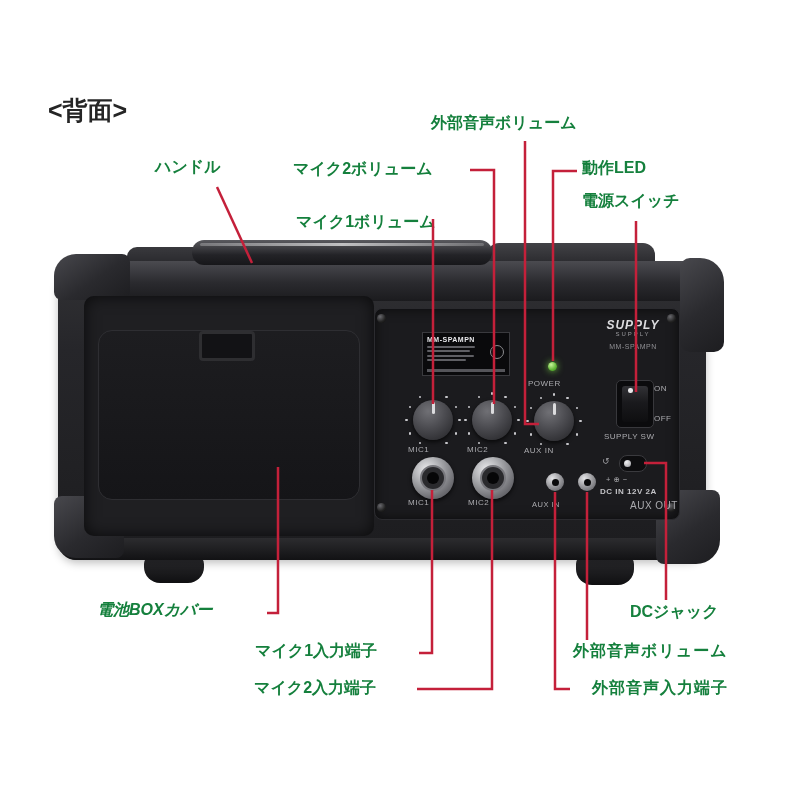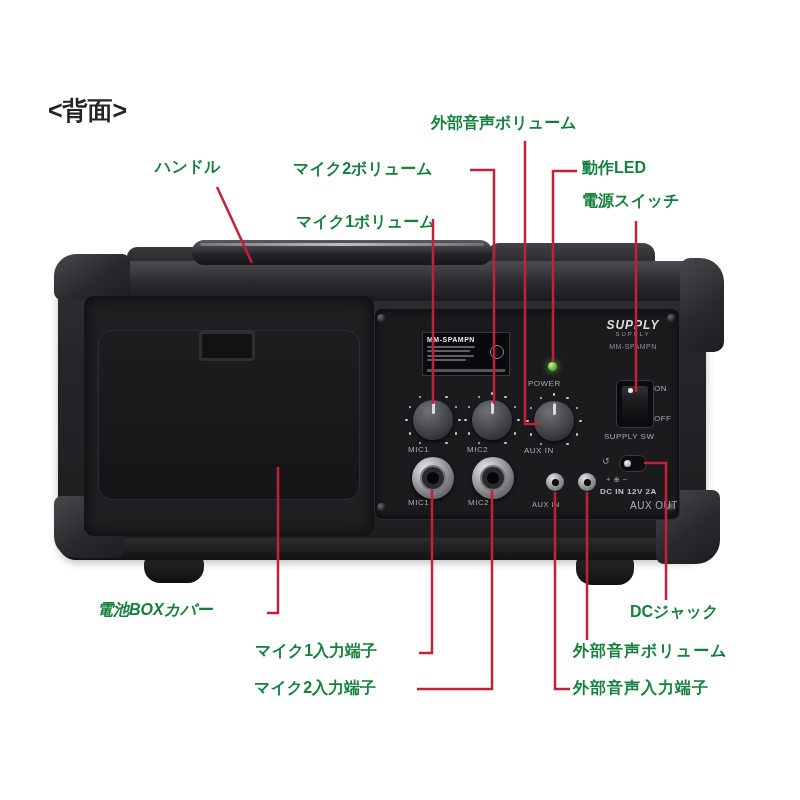--- a/index.html
+++ b/index.html
@@ -13,21 +13,21 @@
   #lbl-mic2vol{left:293px;top:160px;}
   #lbl-mic1vol{left:296px;top:194px;margin-top:19px;}
   #lbl-extvol{left:431px;top:114px;}
   #lbl-led{left:582px;top:159px;}
   #lbl-powsw{left:582px;top:192px;}
   #lbl-battery{left:97px;top:601px;font-style:italic;}
   #lbl-mic1in{left:255px;top:642px;}
   #lbl-mic2in{left:254px;top:679px;}
   #lbl-dcjack{left:630px;top:603px;}
   #lbl-extout{left:573px;top:642px;letter-spacing:1px;}
-  #lbl-extin{left:573px;top:679px;letter-spacing:1px;}
+  #lbl-extin{left:592px;top:679px;letter-spacing:1px;}
 
   
   .device-body{position:absolute;left:58px;top:268px;width:648px;height:292px;border-radius:20px;
     background:linear-gradient(180deg,#313134 0%,#26262a 28%,#212124 68%,#1c1c1f 100%);
     box-shadow:0 3px 8px rgba(0,0,0,.25);z-index:2;}
   .device-body::after{content:"";position:absolute;left:0;bottom:0;width:100%;height:22px;
     border-radius:0 0 18px 18px;background:linear-gradient(180deg,#2c2c2f,#121214);}
   .top-bar{position:absolute;left:72px;top:261px;width:636px;height:40px;border-radius:20px;
     background:linear-gradient(180deg,#4b4b50 0%,#2a2a2e 55%,#1b1b1e 100%);z-index:3;}
   .handle-grip{position:absolute;left:192px;top:240px;width:300px;height:25px;border-radius:12px;

